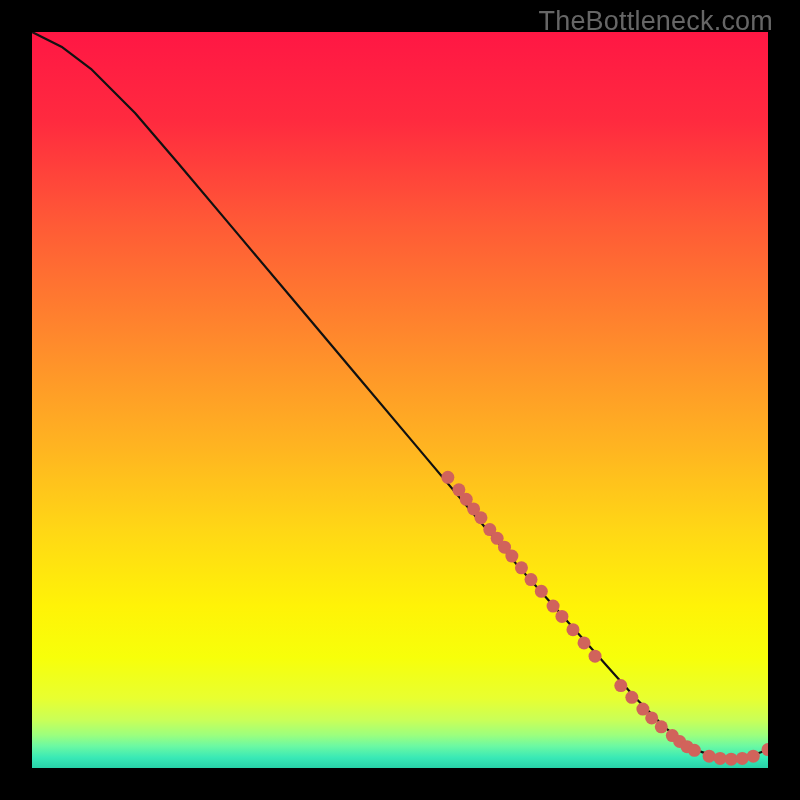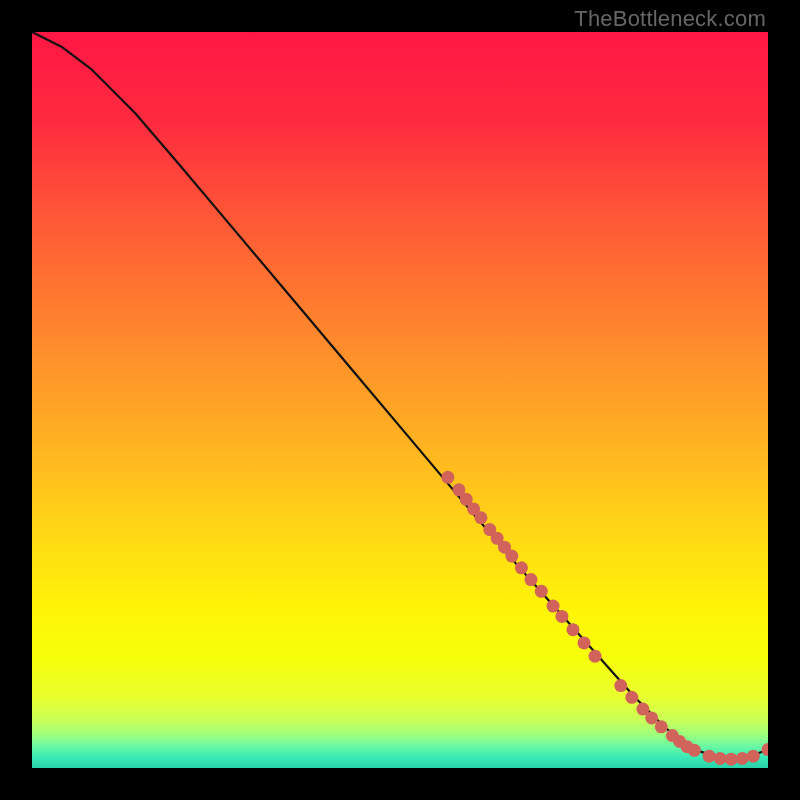--- a/index.html
+++ b/index.html
@@ -31,23 +31,23 @@
   }
   .curve-svg {
     position: absolute;
     inset: 0;
     width: 100%;
     height: 100%;
   }
   .watermark {
     position: absolute;
     top: 6px;
-    right: 34px;
+    right: 27px;
     color: #666;
-    font-size: 22px;
+    font-size: 27px;
     font-weight: 500;
     letter-spacing: 0.2px;
     user-select: none;
   }
 </style>
 </head>
 <body>
 
 <div class="stage">
 

